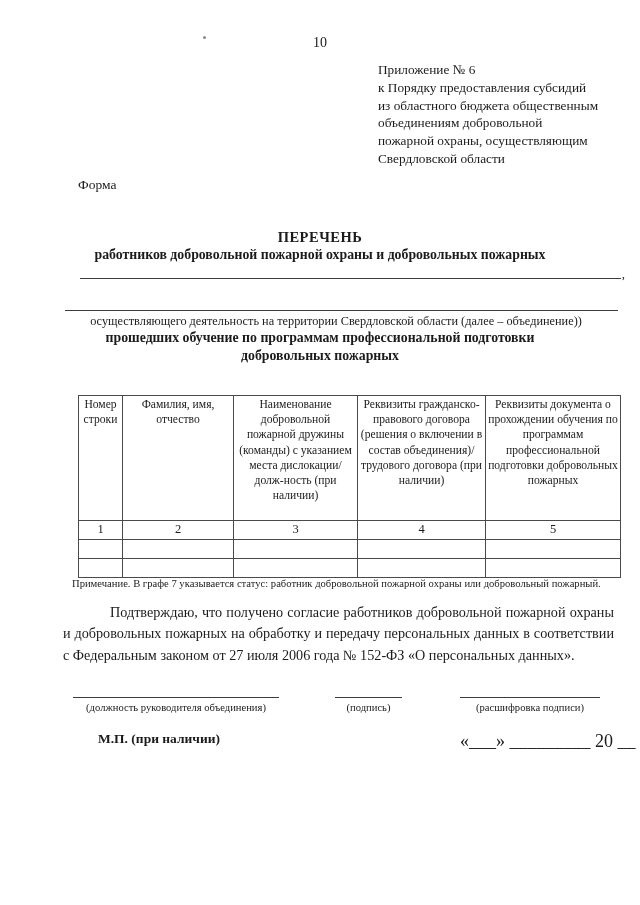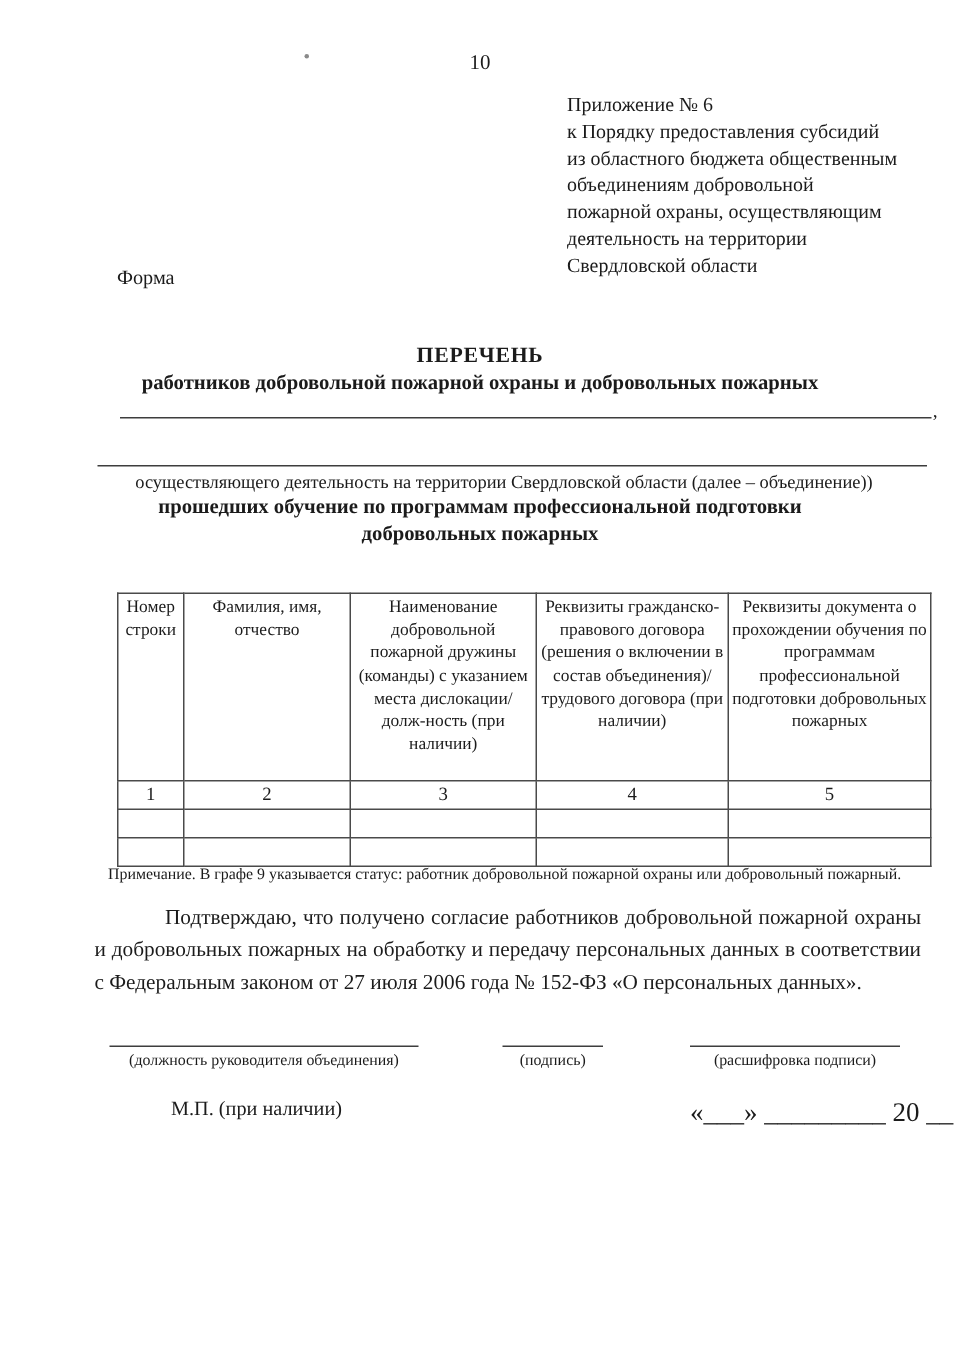--- a/index.html
+++ b/index.html
@@ -97,39 +97,38 @@
   .sig { top: 697px; }
   .sig .rule { border-top: 1.2px solid #3d3d3d; height: 0; }
   .sig .lbl {
     text-align: center; font-size: 10.6px; padding-top: 4px;
     white-space: nowrap;
   }
   .sig-1 { left: 73px;  width: 206px; }
   .sig-2 { left: 335px; width: 67px; }
   .sig-3 { left: 460px; width: 140px; }
 
-  .seal { top: 731px; left: 114px; font-size: 13.5px; }
+  .seal { top: 731px; left: 98px; font-size: 13.5px; font-weight: bold; }
   .date { top: 731px; left: 460px; font-size: 18px; white-space: nowrap; }
 </style>
 </head>
 <body>
 
 <div class="page">
 
   <div class="abs scan-dot"></div>
 
   <div class="abs page-number">10</div>
 
   <div class="abs appendix">
     <div>Приложение № 6</div>
     <div>к Порядку предоставления субсидий</div>
     <div>из областного бюджета общественным</div>
     <div>объединениям добровольной</div>
     <div>пожарной охраны, осуществляющим</div>
-    <div>деятельность на территории</div>
     <div>Свердловской области</div>
   </div>
 
   <div class="abs form-label">Форма</div>
 
   <div class="abs title-line title-1">ПЕРЕЧЕНЬ</div>
   <div class="abs title-line title-2">работников добровольной пожарной охраны и добровольных пожарных</div>
 
   <div class="abs fill-1">
     <div class="rule"></div>
@@ -175,21 +174,21 @@
       <tr class="blank">
         <td></td>
         <td></td>
         <td></td>
         <td></td>
         <td></td>
       </tr>
     </tbody>
   </table>
 
-  <div class="abs footnote">Примечание. В графе 9 указывается статус: работник добровольной пожарной охраны или добровольный пожарный.</div>
+  <div class="abs footnote">Примечание. В графе 7 указывается статус: работник добровольной пожарной охраны или добровольный пожарный.</div>
 
   <div class="abs consent">Подтверждаю, что получено согласие работников добровольной пожарной охраны и добровольных пожарных на обработку и передачу персональных данных в соответствии с Федеральным законом от 27 июля 2006 года № 152-ФЗ «О персональных данных».</div>
 
   <div class="abs sig sig-1">
     <div class="rule"></div>
     <div class="lbl">(должность руководителя объединения)</div>
   </div>
   <div class="abs sig sig-2">
     <div class="rule"></div>
     <div class="lbl">(подпись)</div>

